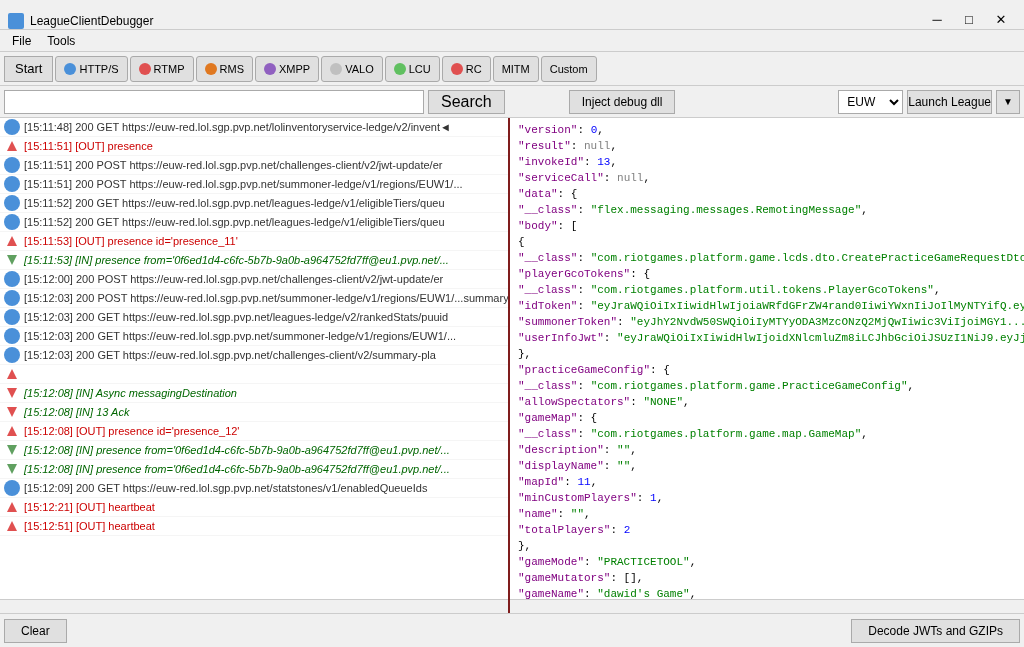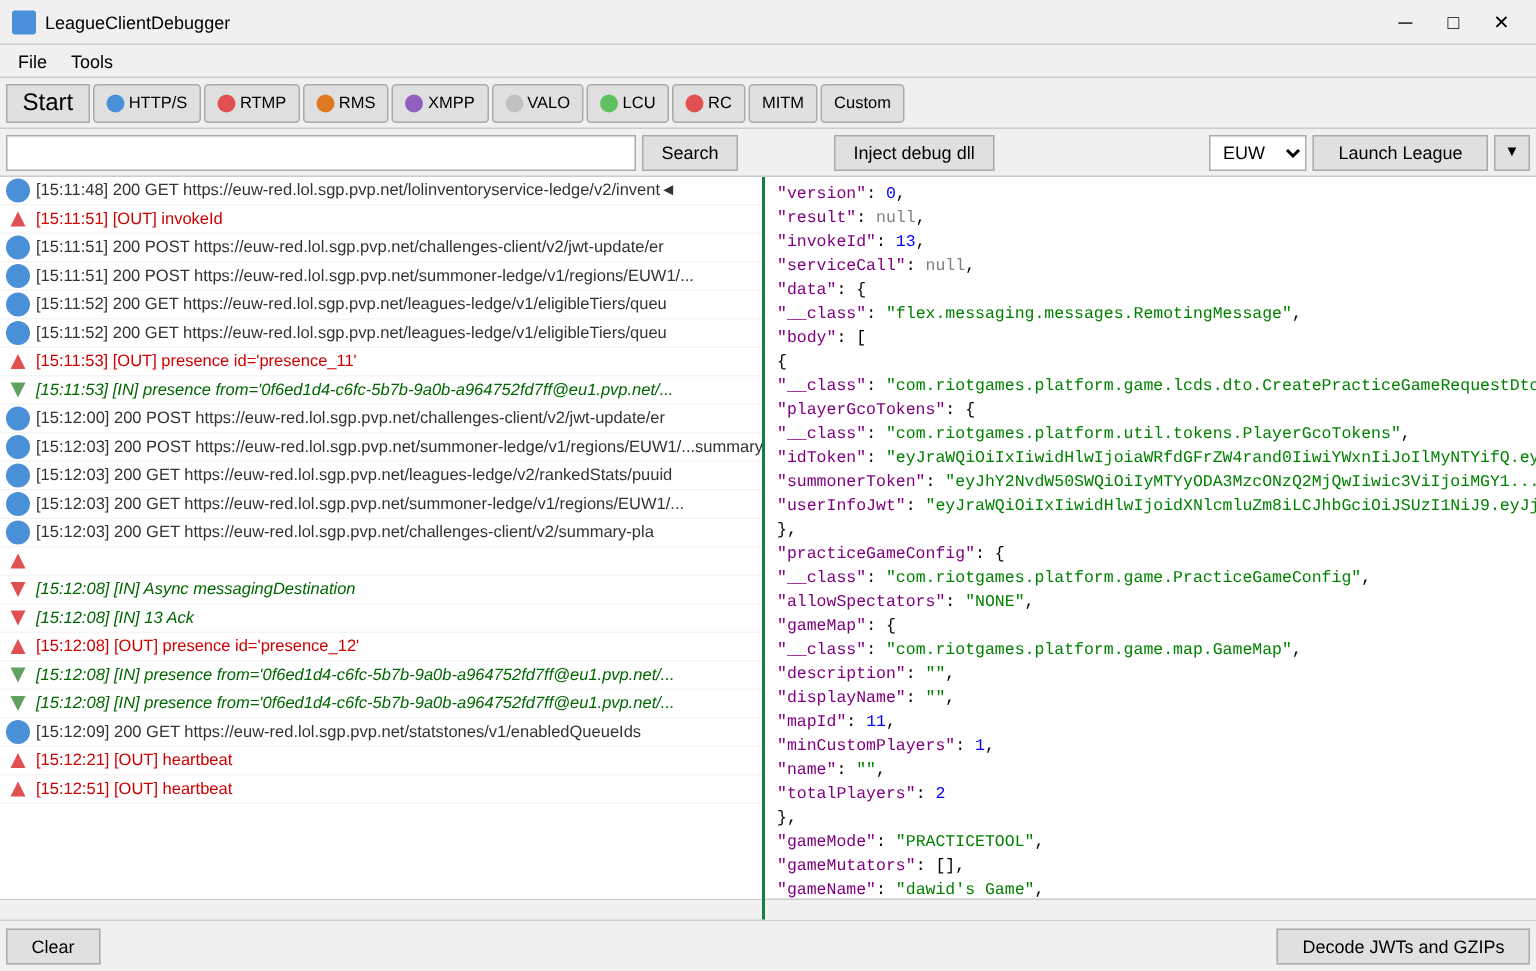--- a/index.html
+++ b/index.html
@@ -11,21 +11,21 @@
       width: 1024px;
       height: 647px;
       overflow: hidden;
     }
 
     
     .title-bar {
       background: #f0f0f0;
       border-bottom: 1px solid #ccc;
       display: flex;
-      align-items: center;
+      align-items: flex-end;
       height: 30px;
       padding: 0 8px;
       justify-content: space-between;
     }
     .title-bar-left {
       display: flex;
       align-items: center;
       gap: 6px;
     }
     .title-bar-icon {
@@ -73,21 +73,21 @@
       align-items: center;
       height: 34px;
       padding: 2px 4px;
       gap: 2px;
     }
     .toolbar-start-btn {
       padding: 3px 10px;
       background: #e0e0e0;
       border: 1px solid #aaa;
       cursor: pointer;
-      font-size: 16px;
+      font-size: 13px;
       height: 26px;
     }
     .toolbar-tab {
       display: flex;
       align-items: center;
       gap: 3px;
       padding: 2px 8px;
       background: #e0e0e0;
       border: 1px solid #aaa;
       border-radius: 3px;
@@ -126,42 +126,42 @@
       padding: 2px 4px;
       font-size: 12px;
       max-width: 420px;
     }
     .search-btn {
       height: 24px;
       padding: 2px 12px;
       background: #e0e0e0;
       border: 1px solid #aaa;
       cursor: pointer;
-      font-size: 12px;
+      font-size: 16px;
     }
     .inject-btn {
       height: 24px;
       padding: 2px 12px;
       background: #e0e0e0;
       border: 1px solid #aaa;
       cursor: pointer;
       font-size: 12px;
       margin-left: 60px;
     }
     .region-select {
       height: 24px;
       border: 1px solid #aaa;
       font-size: 12px;
       padding: 0 4px;
       background: #fff;
       margin-left: auto;
     }
     .launch-btn {
       height: 24px;
-      padding: 2px 16px;
+      padding: 2px 0;
       background: #e0e0e0;
       border: 1px solid #aaa;
       cursor: pointer;
       font-size: 12px;
     }
     .dropdown-btn {
       height: 24px;
       width: 24px;
       background: #e0e0e0;
       border: 1px solid #aaa;
@@ -174,21 +174,21 @@
 
     
     .main-content {
       display: flex;
       height: calc(647px - 30px - 22px - 34px - 32px - 34px);
     }
 
     
     .log-panel {
       width: 510px;
-      border-right: 2px solid #15803d;
+      border-right: 2px solid #7f1d1d;
       display: flex;
       flex-direction: column;
       overflow: hidden;
     }
     .log-list {
       flex: 1;
       overflow-y: auto;
       overflow-x: auto;
       background: #fff;
     }
@@ -383,21 +383,21 @@
     <div class="log-item">
           <span class="log-icon icon-http" style="background: rgb(74, 144, 217); border-radius: 50%;"></span>
           <span class="log-text">[15:11:48] 200 GET https://euw-red.lol.sgp.pvp.net/lolinventoryservice-ledge/v2/invent◄</span>
         </div>
         <div class="log-item">
           <span class="log-icon icon-xmpp" style="background: transparent; border-radius: 50%;">
             <svg width="14" height="14" viewBox="0 0 14 14">
               <path d="M7 2L12 12H2L7 2Z" fill="#e05050"></path>
             </svg>
           </span>
-          <span class="log-text out">[15:11:51] [OUT] invokeId</span>
+          <span class="log-text out">[15:11:51] [OUT] presence</span>
         </div>
         <div class="log-item">
           <span class="log-icon icon-http" style="background: rgb(74, 144, 217); border-radius: 50%;"></span>
           <span class="log-text">[15:11:51] 200 POST https://euw-red.lol.sgp.pvp.net/challenges-client/v2/jwt-update/er</span>
         </div>
         <div class="log-item">
           <span class="log-icon icon-http" style="background: rgb(74, 144, 217); border-radius: 50%;"></span>
           <span class="log-text">[15:11:51] 200 POST https://euw-red.lol.sgp.pvp.net/summoner-ledge/v1/regions/EUW1/...</span>
         </div>
         <div class="log-item">

